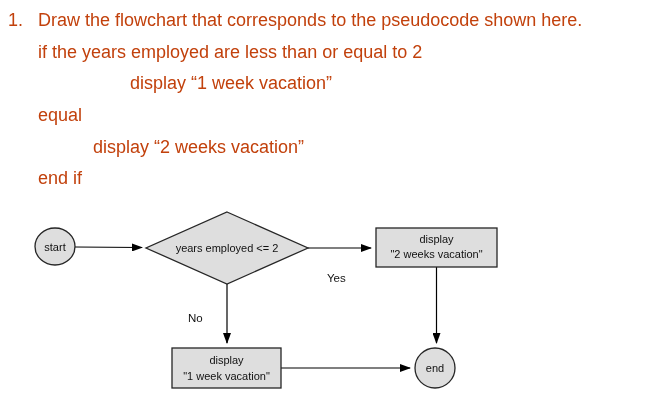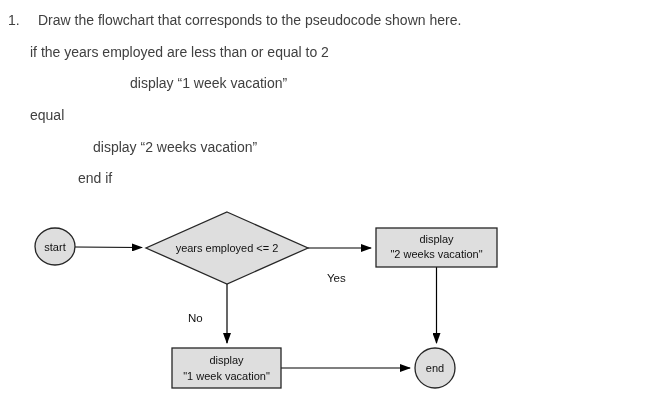--- a/index.html
+++ b/index.html
@@ -11,34 +11,34 @@
     position: relative;
     width: 645px;
     height: 415px;
     background: #ffffff;
     font-family: "Liberation Sans", sans-serif;
     color: #111111;
     overflow: hidden;
   }
   .pc-line {
     position: absolute;
-    font-size: 14px;
+    font-size: 18px;
     line-height: 17px;
     white-space: nowrap;
-    color: #404040;
+    color: #c2410c;
   }
   .title-line { top: 12px; left: 8px; }
   .title-num { display: inline-block; width: 30px; }
-  .indent-1 { left: 30px; }
+  .indent-1 { left: 38px; }
   .indent-2 { left: 93px; }
   .row-2 { top: 44px; }
   .row-3 { top: 75px; margin-left: 37px; }
   .row-4 { top: 107px; }
   .row-5 { top: 139px; }
-  .row-6 { top: 170px; margin-left: 48px; }
+  .row-6 { top: 170px; }
   .flowchart-svg {
     position: absolute;
     top: 0;
     left: 0;
   }
   .fc-connector {
     stroke: #000000;
     stroke-width: 1.2;
     fill: none;
   }

